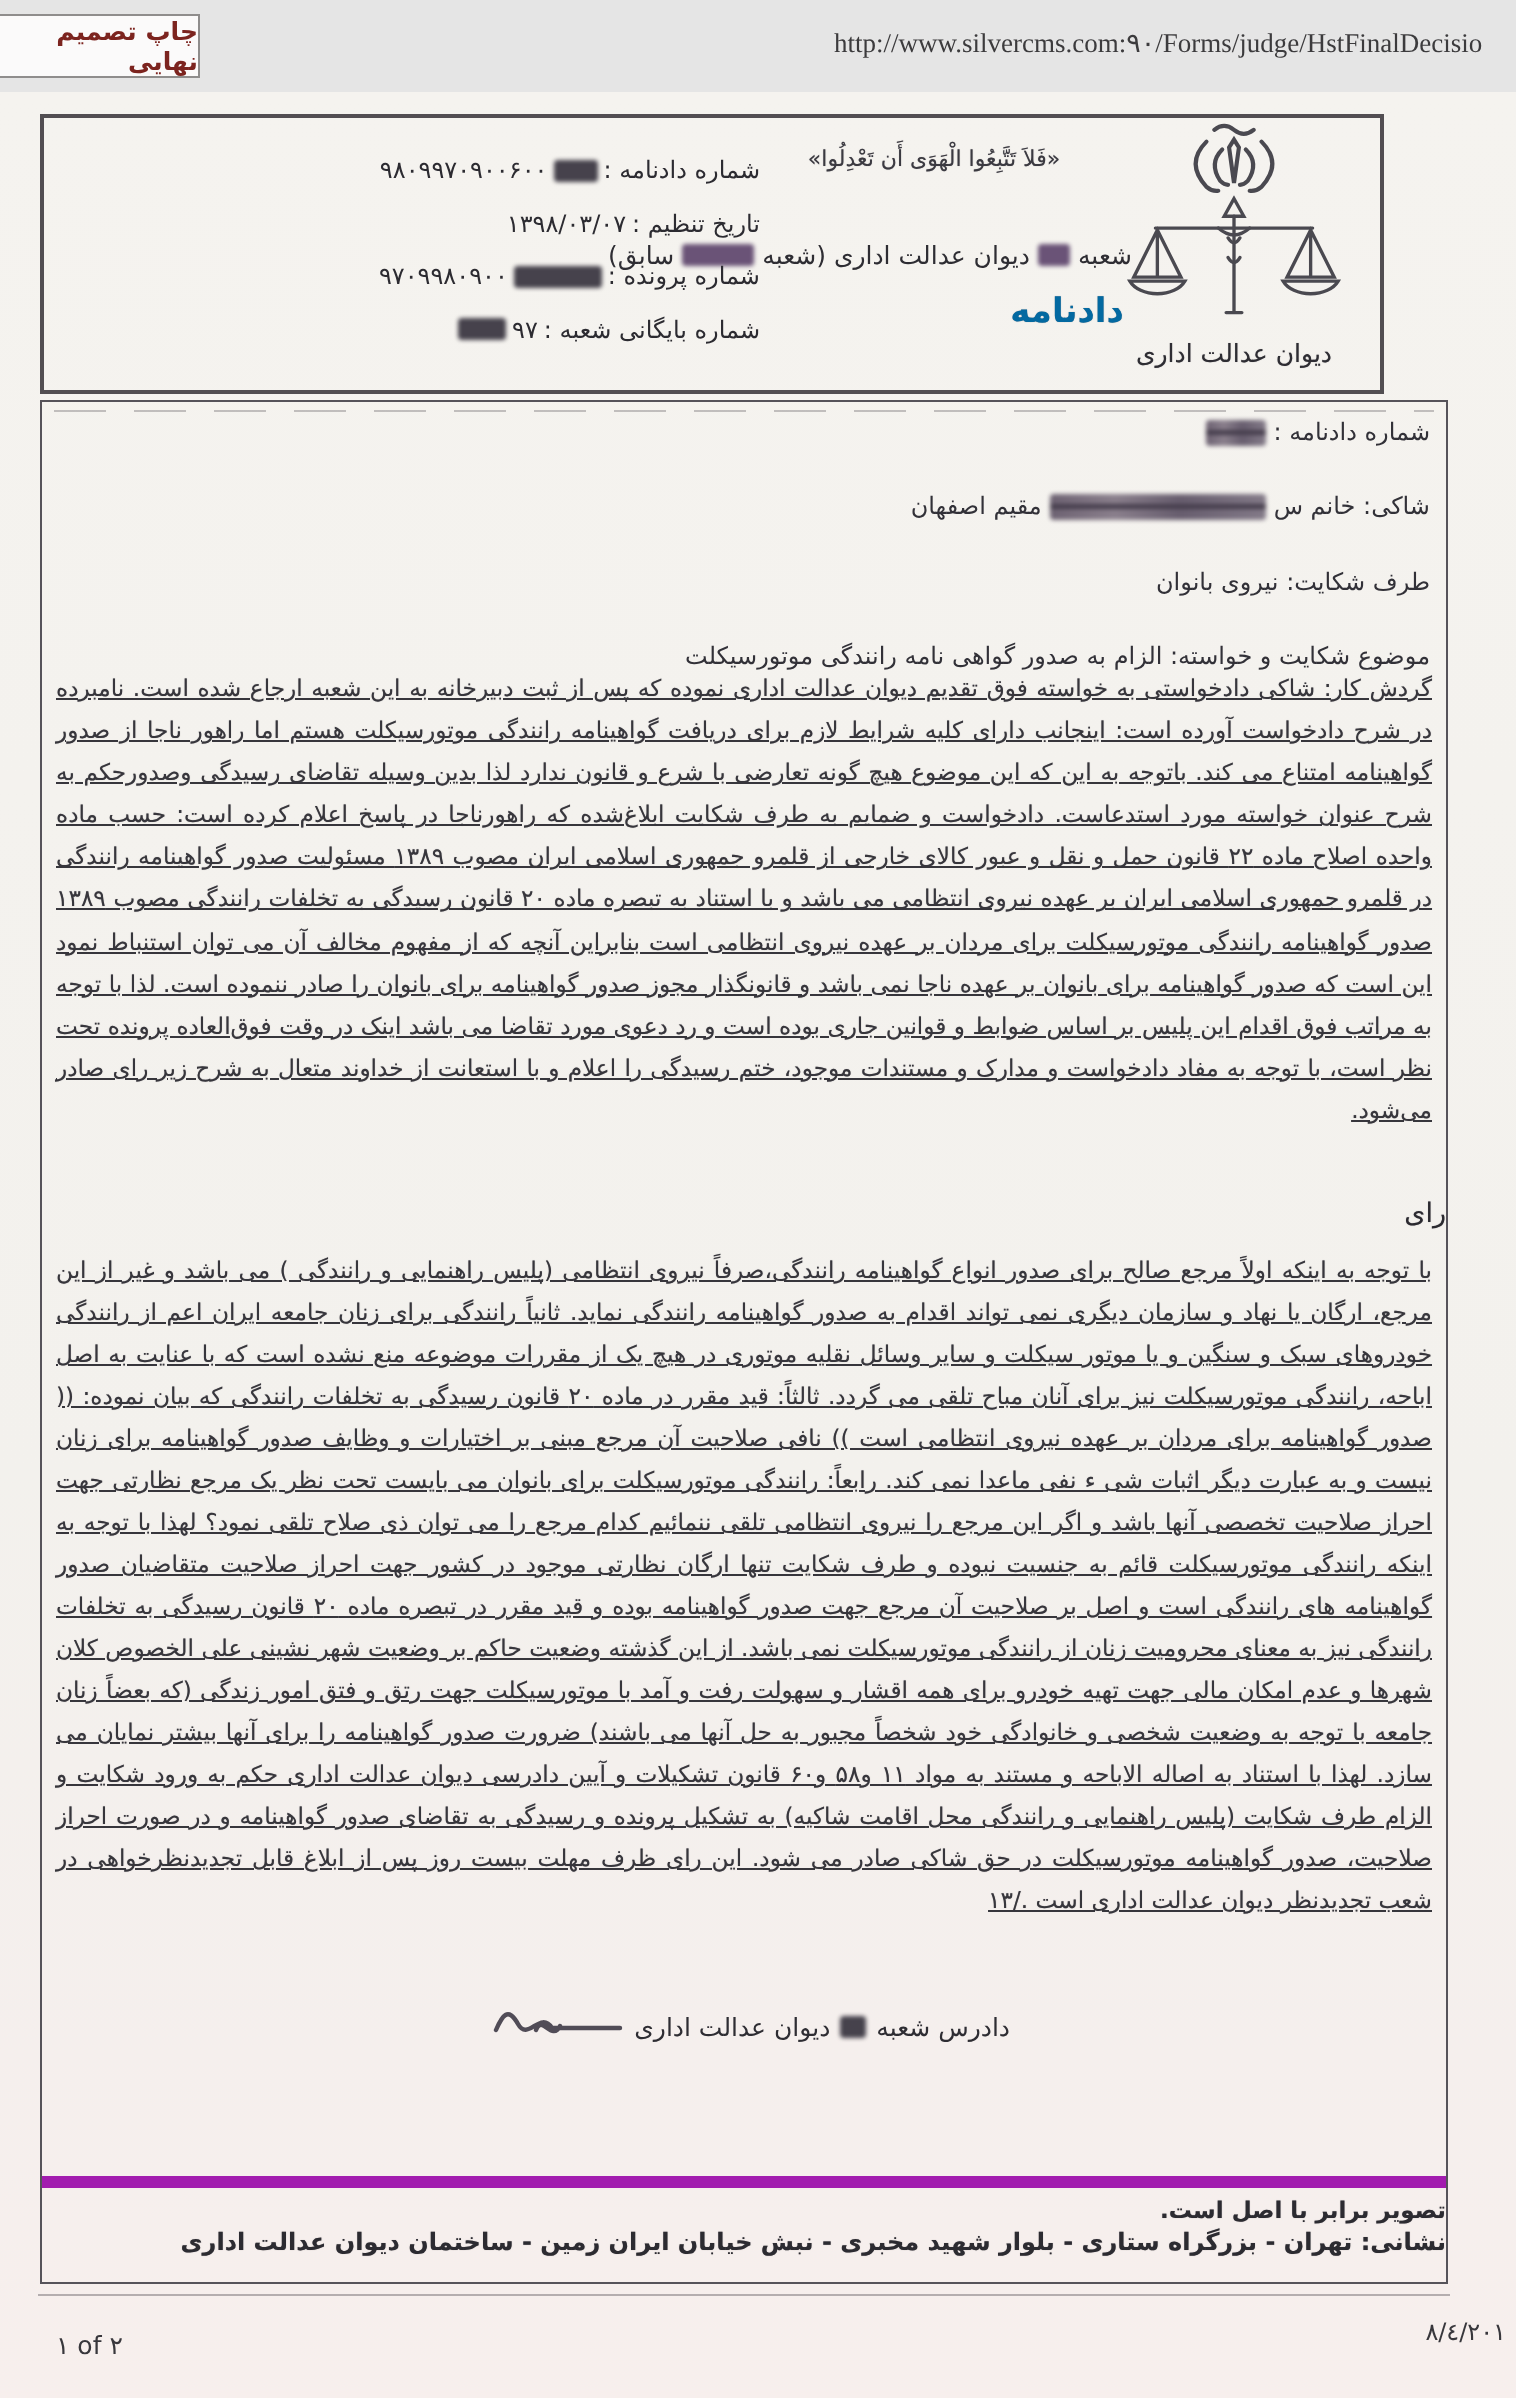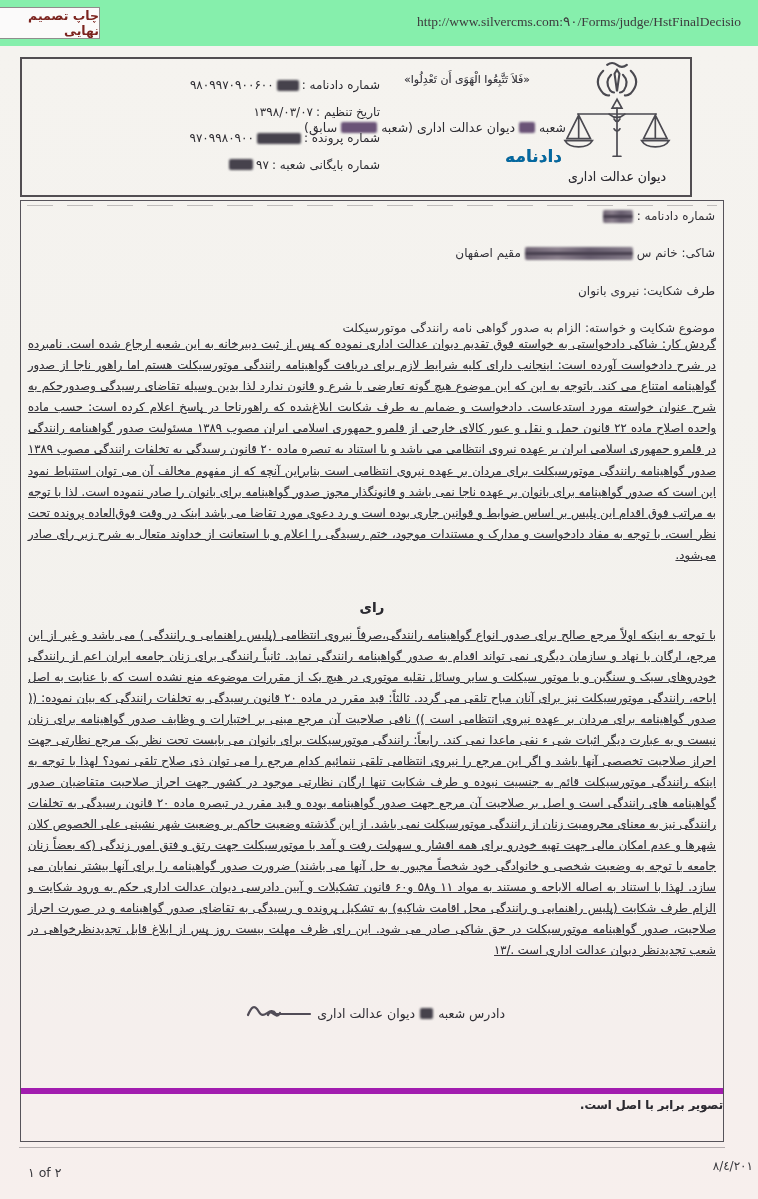--- a/index.html
+++ b/index.html
@@ -1,20 +1,20 @@
 <!DOCTYPE html>
 <html lang="fa"><head>
 <meta charset="utf-8">
 <style>
   html,body{margin:0;padding:0;}
   body{width:758px;height:1199px;font-family:"DejaVu Sans",sans-serif;background:#ffffff;}
   .screen{position:relative;width:758px;height:1199px;overflow:hidden;background:#fcfcfb;}
 
   
-  .topbar{position:absolute;top:0;left:0;width:758px;height:46px;background:#86efac;}
+  .topbar{position:absolute;top:0;left:0;width:758px;height:46px;background:#e5e5e5;}
   .print-box{position:absolute;left:-2px;top:7px;width:100px;height:30px;border:1px solid #8f8d8c;
              display:flex;align-items:center;justify-content:center;color:#7c241f;font-weight:bold;
              font-size:12.5px;direction:rtl;background:#fbfafa;}
   .page-url{position:absolute;left:417px;top:13px;white-space:nowrap;direction:ltr;
             font-family:"Liberation Serif",serif;font-size:13.5px;color:#3c3b3d;}
 
   
   .scan{position:absolute;top:46px;left:0;width:758px;height:1153px;
         background:linear-gradient(180deg,#f5f3ef 0%,#f3f1ed 60%,#f5efed 85%,#f7efed 100%);}
 
@@ -55,22 +55,22 @@
   .line{position:absolute;right:8px;direction:rtl;display:flex;align-items:center;gap:4px;
         font-size:12px;color:#323138;}
   .docket-line{top:8px;}
   .plaintiff-line{top:45px;}
   .defendant-line{top:83px;}
   .subject-line{top:120px;justify-content:flex-end;}
 
   .para{position:absolute;right:7px;left:7px;direction:rtl;text-align:justify;
         font-size:11.6px;line-height:21.1px;color:#37363c;text-decoration:underline;}
   .proceedings-para{top:133px;}
-  .verdict-title{position:absolute;top:398px;left:0;width:100%;text-align:center;direction:rtl;
-        font-size:13.5px;font-weight:bold;color:#2b2a30;}
+  .verdict-title{position:absolute;top:398px;left:0;width:100%;text-align:right;direction:rtl;
+        font-size:13.5px;font-weight:normal;color:#2b2a30;}
   .verdict-para{top:424px;line-height:21px;}
 
   .signature-line{position:absolute;top:802px;right:218px;direction:rtl;display:flex;
         align-items:center;gap:5px;font-size:12.5px;color:#2e2d33;}
 
   
   .certify-section{position:absolute;left:0;bottom:0;width:100%;height:47px;border-top:6px solid #a21caf;
         text-align:right;direction:rtl;}
   .certify-text{margin-top:4px;font-size:11.5px;font-weight:bold;color:#2c2b31;}
   .address-text{margin-top:2px;font-size:12px;font-weight:bold;color:#2c2b31;}
@@ -192,19 +192,20 @@
       <span>دادرس شعبه</span>
       <span class="blob dark w13"></span>
       <span>دیوان عدالت اداری</span>
       <svg width="66" height="20" viewBox="0 0 66 20">
         <path d="M64,11 H30 M30,11 C24,2 18,18 13,9 S5,5 2,12 M22,12 c3,-8 8,6 12,-2" stroke="#3a3542" stroke-width="2.2" fill="none" stroke-linecap="round" opacity="0.88"></path>
       </svg>
     </div>
 
     <div class="certify-section">
       <div class="certify-text soft">تصویر برابر با اصل است.</div>
+      <div class="address-text soft">نشانی: تهران - بزرگراه ستاری - بلوار شهید مخبری - نبش خیابان ایران زمین - ساختمان دیوان عدالت اداری</div>
     </div>
   </div>
 
   <div class="page-indicator">۱ of ۲</div>
   <div class="print-date">٨/٤/٢٠١</div>
 
 </div>
 
 </body></html>

